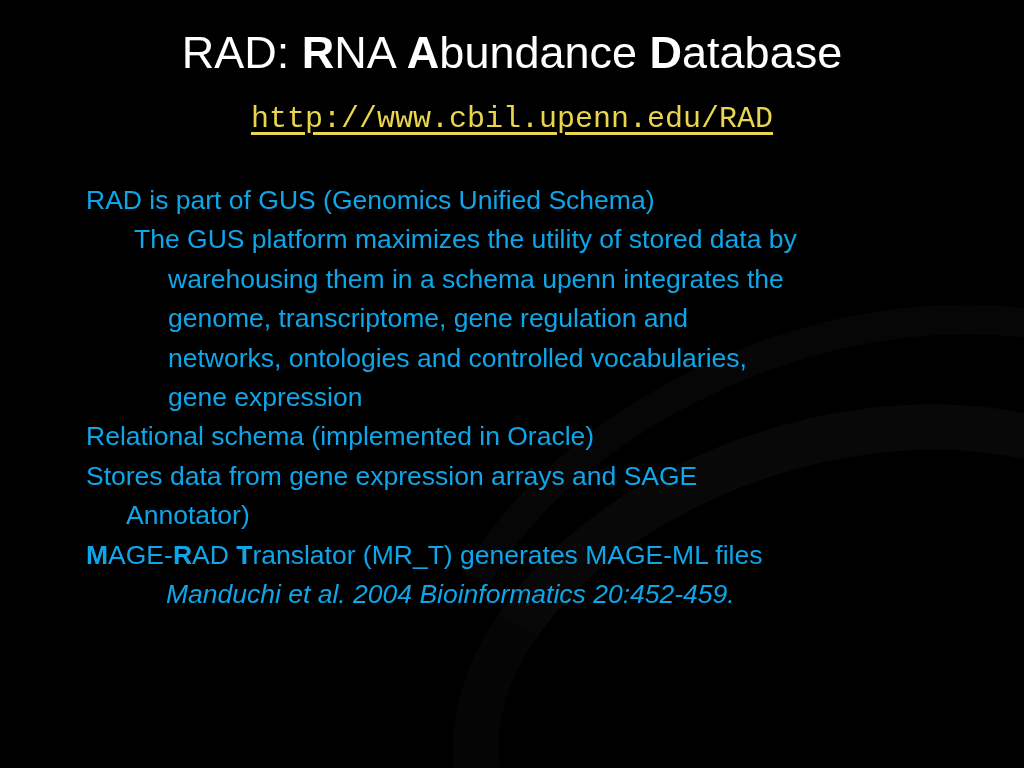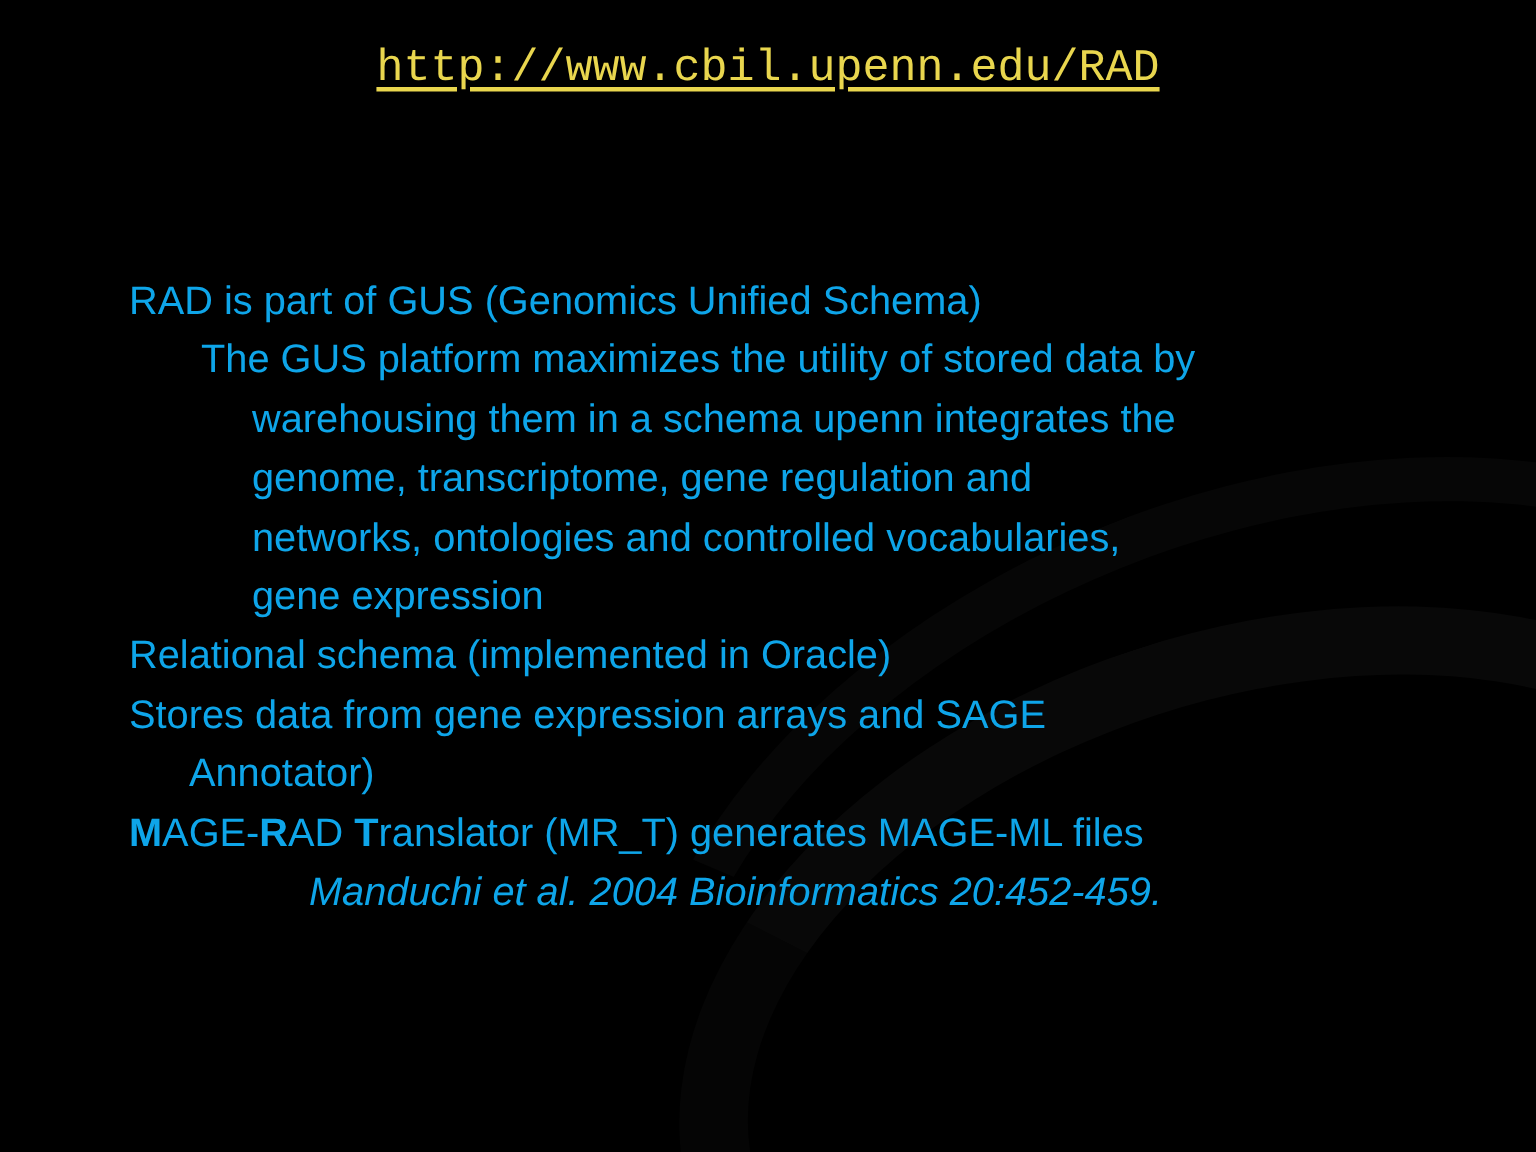--- a/index.html
+++ b/index.html
@@ -87,21 +87,21 @@
     font-size: 45px;
     line-height: 58px;
     color: #ffffff;
     font-weight: 400;
     letter-spacing: 0px;
     white-space: nowrap;
   }
   .slide-title b { font-weight: 700; }
 
   .title-url {
-    margin-top: 3px;
+    margin-top: 18px;
     font-family: "Liberation Mono", "DejaVu Sans Mono", monospace;
     font-size: 30px;
     line-height: 38px;
     color: #e9d64e;
     text-decoration: underline;
     text-underline-offset: 5px;
     letter-spacing: 0px;
     display: inline-block;
     cursor: pointer;
   }
@@ -122,33 +122,34 @@
     color: #0ea5e9;
     font-weight: 400;
     white-space: pre-wrap;
   }
   .line b { font-weight: 700; }
 
   .lvl0 { margin-left: 0px; }
   .lvl1 { margin-left: 48px; }
   .lvl2 { margin-left: 82px; }
   .lvl1b { margin-left: 40px; }
-  .cite  { margin-left: 120px; font-style: italic; }
+  .cite  { margin-left: 80px; font-style: italic; }
 </style>
 </head>
 <body>
 
 <div id="slide">
 
   <div class="swoosh swoosh-c"></div>
   <div class="swoosh swoosh-a"></div>
   <div class="swoosh swoosh-b"></div>
   <div class="swoosh swoosh-d"></div>
 
   <div class="title-block">
+    <div class="slide-title"><span>RAD: </span><b>R</b><span>NA </span><b>A</b><span>bundance </span><b>D</b><span>atabase</span></div>
     <div><a class="title-url" href="#">http://www.cbil.upenn.edu/RAD</a></div>
   </div>
 
   <div class="body-block">
     <div class="line lvl0">RAD is part of GUS (Genomics Unified Schema)</div>
     <div class="line lvl1">The GUS platform maximizes the utility of stored data by</div>
     <div class="line lvl2">warehousing them in a schema upenn integrates the</div>
     <div class="line lvl2">genome, transcriptome, gene regulation and</div>
     <div class="line lvl2">networks, ontologies and controlled vocabularies,</div>
     <div class="line lvl2">gene expression</div>

